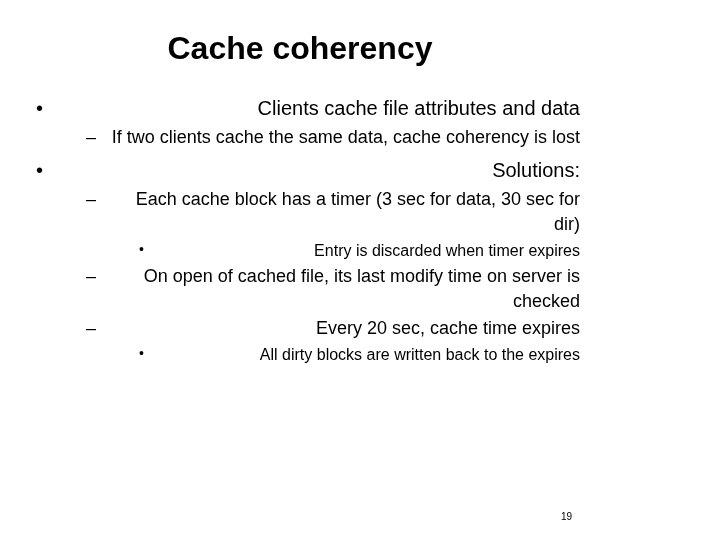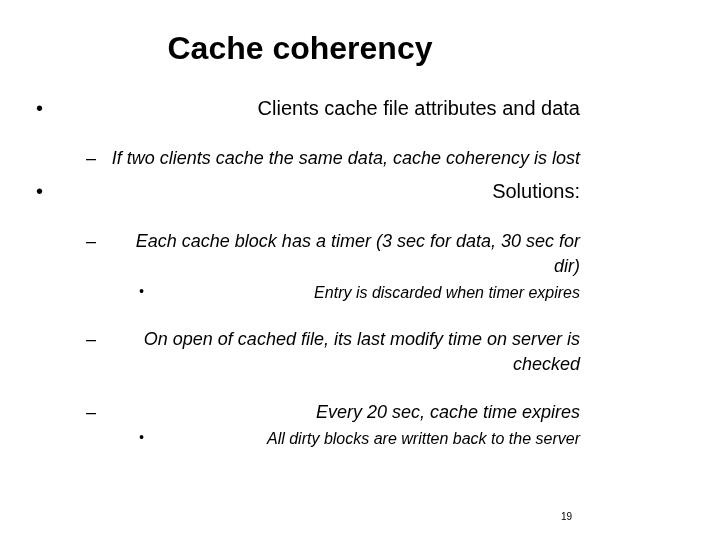--- a/index.html
+++ b/index.html
@@ -49,25 +49,24 @@
     content: "•";
     position: absolute;
     left: 8px;
     top: 0;
     font-size: 20px;
   }
   
   ul.l2 > li {
     position: relative;
     padding-left: 30px;
-    margin-top: 24px;
+    margin-top: 3px;
     margin-bottom: 2px;
     margin-left: 20px;
     font-size: 18px;
-    font-style: italic;
   }
   ul.l2 > li::before {
     content: "–";
     position: absolute;
     left: 8px;
     top: 0;
     font-size: 18px;
   }
   
   ul.l3 > li {
@@ -120,21 +119,21 @@
               </li>
             </ul>
           </li>
           <li>
             <span>On open of cached file, its last modify time on server is checked</span>
           </li>
           <li>
             <span>Every 20 sec, cache time expires</span>
             <ul class="l3">
               <li>
-                <span>All dirty blocks are written back to the server</span>
+                <span>All dirty blocks are written back to the expires</span>
               </li>
             </ul>
           </li>
         </ul>
       </li>
     </ul>
   </div>
 
   <div class="page-number">19</div>
 </div>

